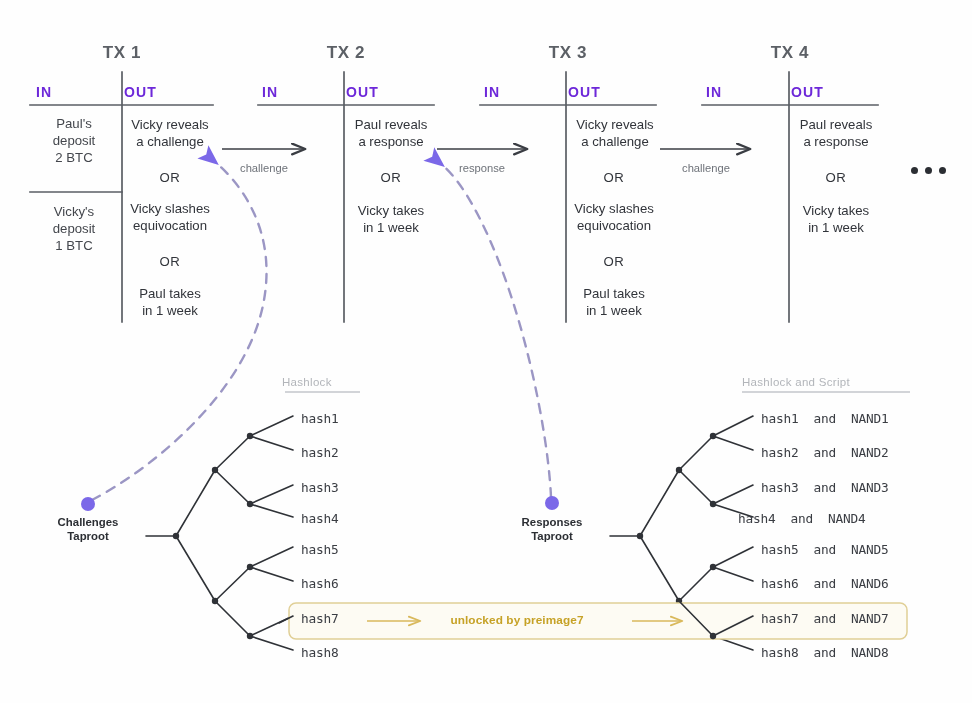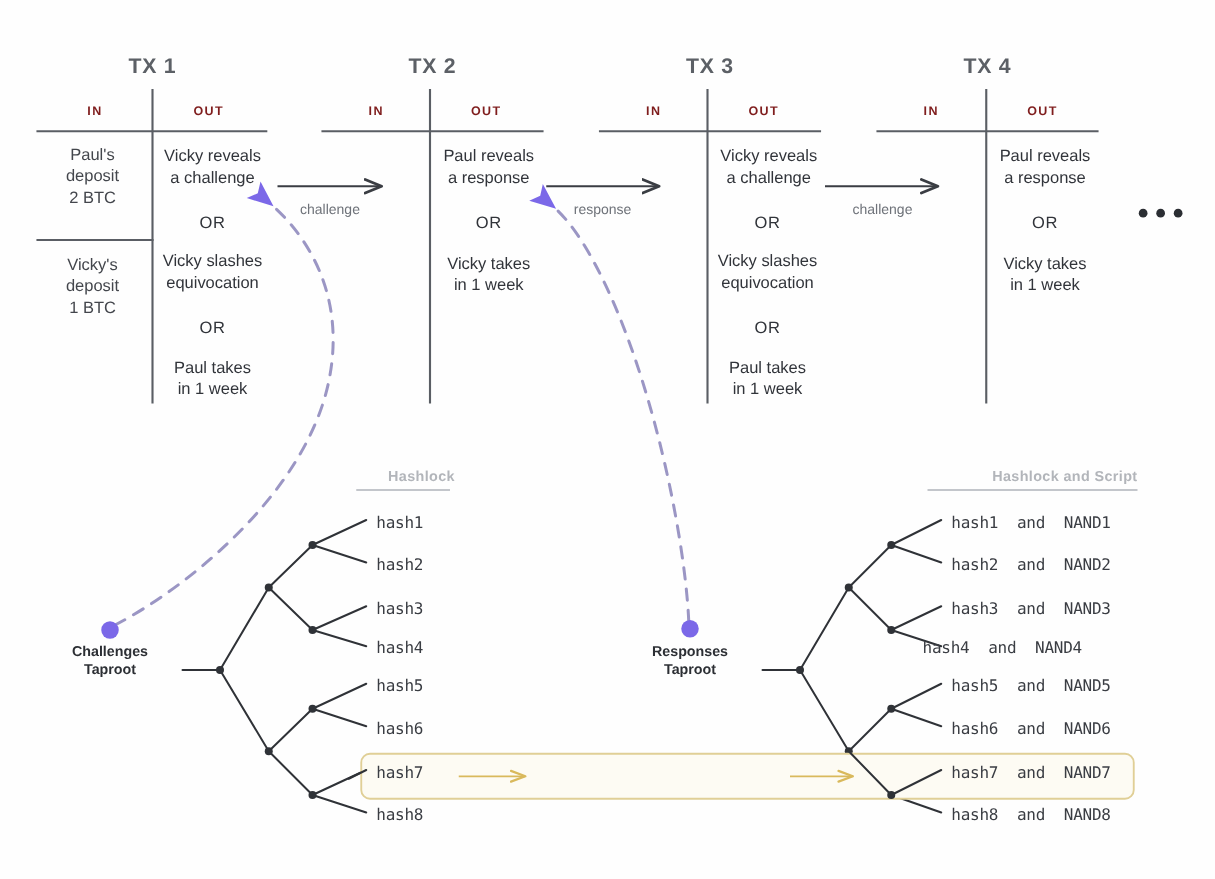--- a/index.html
+++ b/index.html
@@ -32,25 +32,25 @@
     line-height: 1.30;
   }
   .tx-title {
     font-size: 17px;
     font-weight: bold;
     color: #5c6066;
     letter-spacing: 0.6px;
     text-align: center;
   }
   .col-head {
-    font-size: 10px;
+    font-size: 14px;
     font-weight: bold;
-    color: #7f1d1d;
+    color: #6d28d9;
     letter-spacing: 1.1px;
-    text-align: center;
+    text-align: left;
   }
   .cell {
     font-size: 13.2px;
     color: #31343a;
     text-align: center;
   }
   .cell-in {
     font-size: 13.2px;
     color: #43464c;
     text-align: center;
@@ -62,23 +62,22 @@
     letter-spacing: 0.5px;
   }
   .edge-label {
     font-size: 11.2px;
     color: #6e7279;
     text-align: center;
   }
   .tree-head {
     font-size: 11.5px;
     color: #b2b5ba;
-    text-align: right;
+    text-align: left;
     letter-spacing: 0.3px;
-    font-weight: bold;
   }
   .leaf {
     font-size: 12.8px;
     color: #3a3d43;
     font-family: "DejaVu Sans Mono", monospace;
     letter-spacing: -0.2px;
     white-space: pre;
   }
   .taproot-label {
     font-size: 11.4px;
@@ -330,14 +329,15 @@
 
   <div class="txt leaf" style="left:761px; top:411px;">hash1  and  NAND1</div>
   <div class="txt leaf" style="left:761px; top:445px;">hash2  and  NAND2</div>
   <div class="txt leaf" style="left:761px; top:480px;">hash3  and  NAND3</div>
   <div class="txt leaf" style="left:738px; top:511px;">hash4  and  NAND4</div>
   <div class="txt leaf" style="left:761px; top:542px;">hash5  and  NAND5</div>
   <div class="txt leaf" style="left:761px; top:576px;">hash6  and  NAND6</div>
   <div class="txt leaf" style="left:761px; top:611px;">hash7  and  NAND7</div>
   <div class="txt leaf" style="left:761px; top:645px;">hash8  and  NAND8</div>
 
+  <div class="txt unlock-label" style="left:404px; top:613px; width:226px;">unlocked by preimage7</div>
 
 </div>
 
 </body></html>

